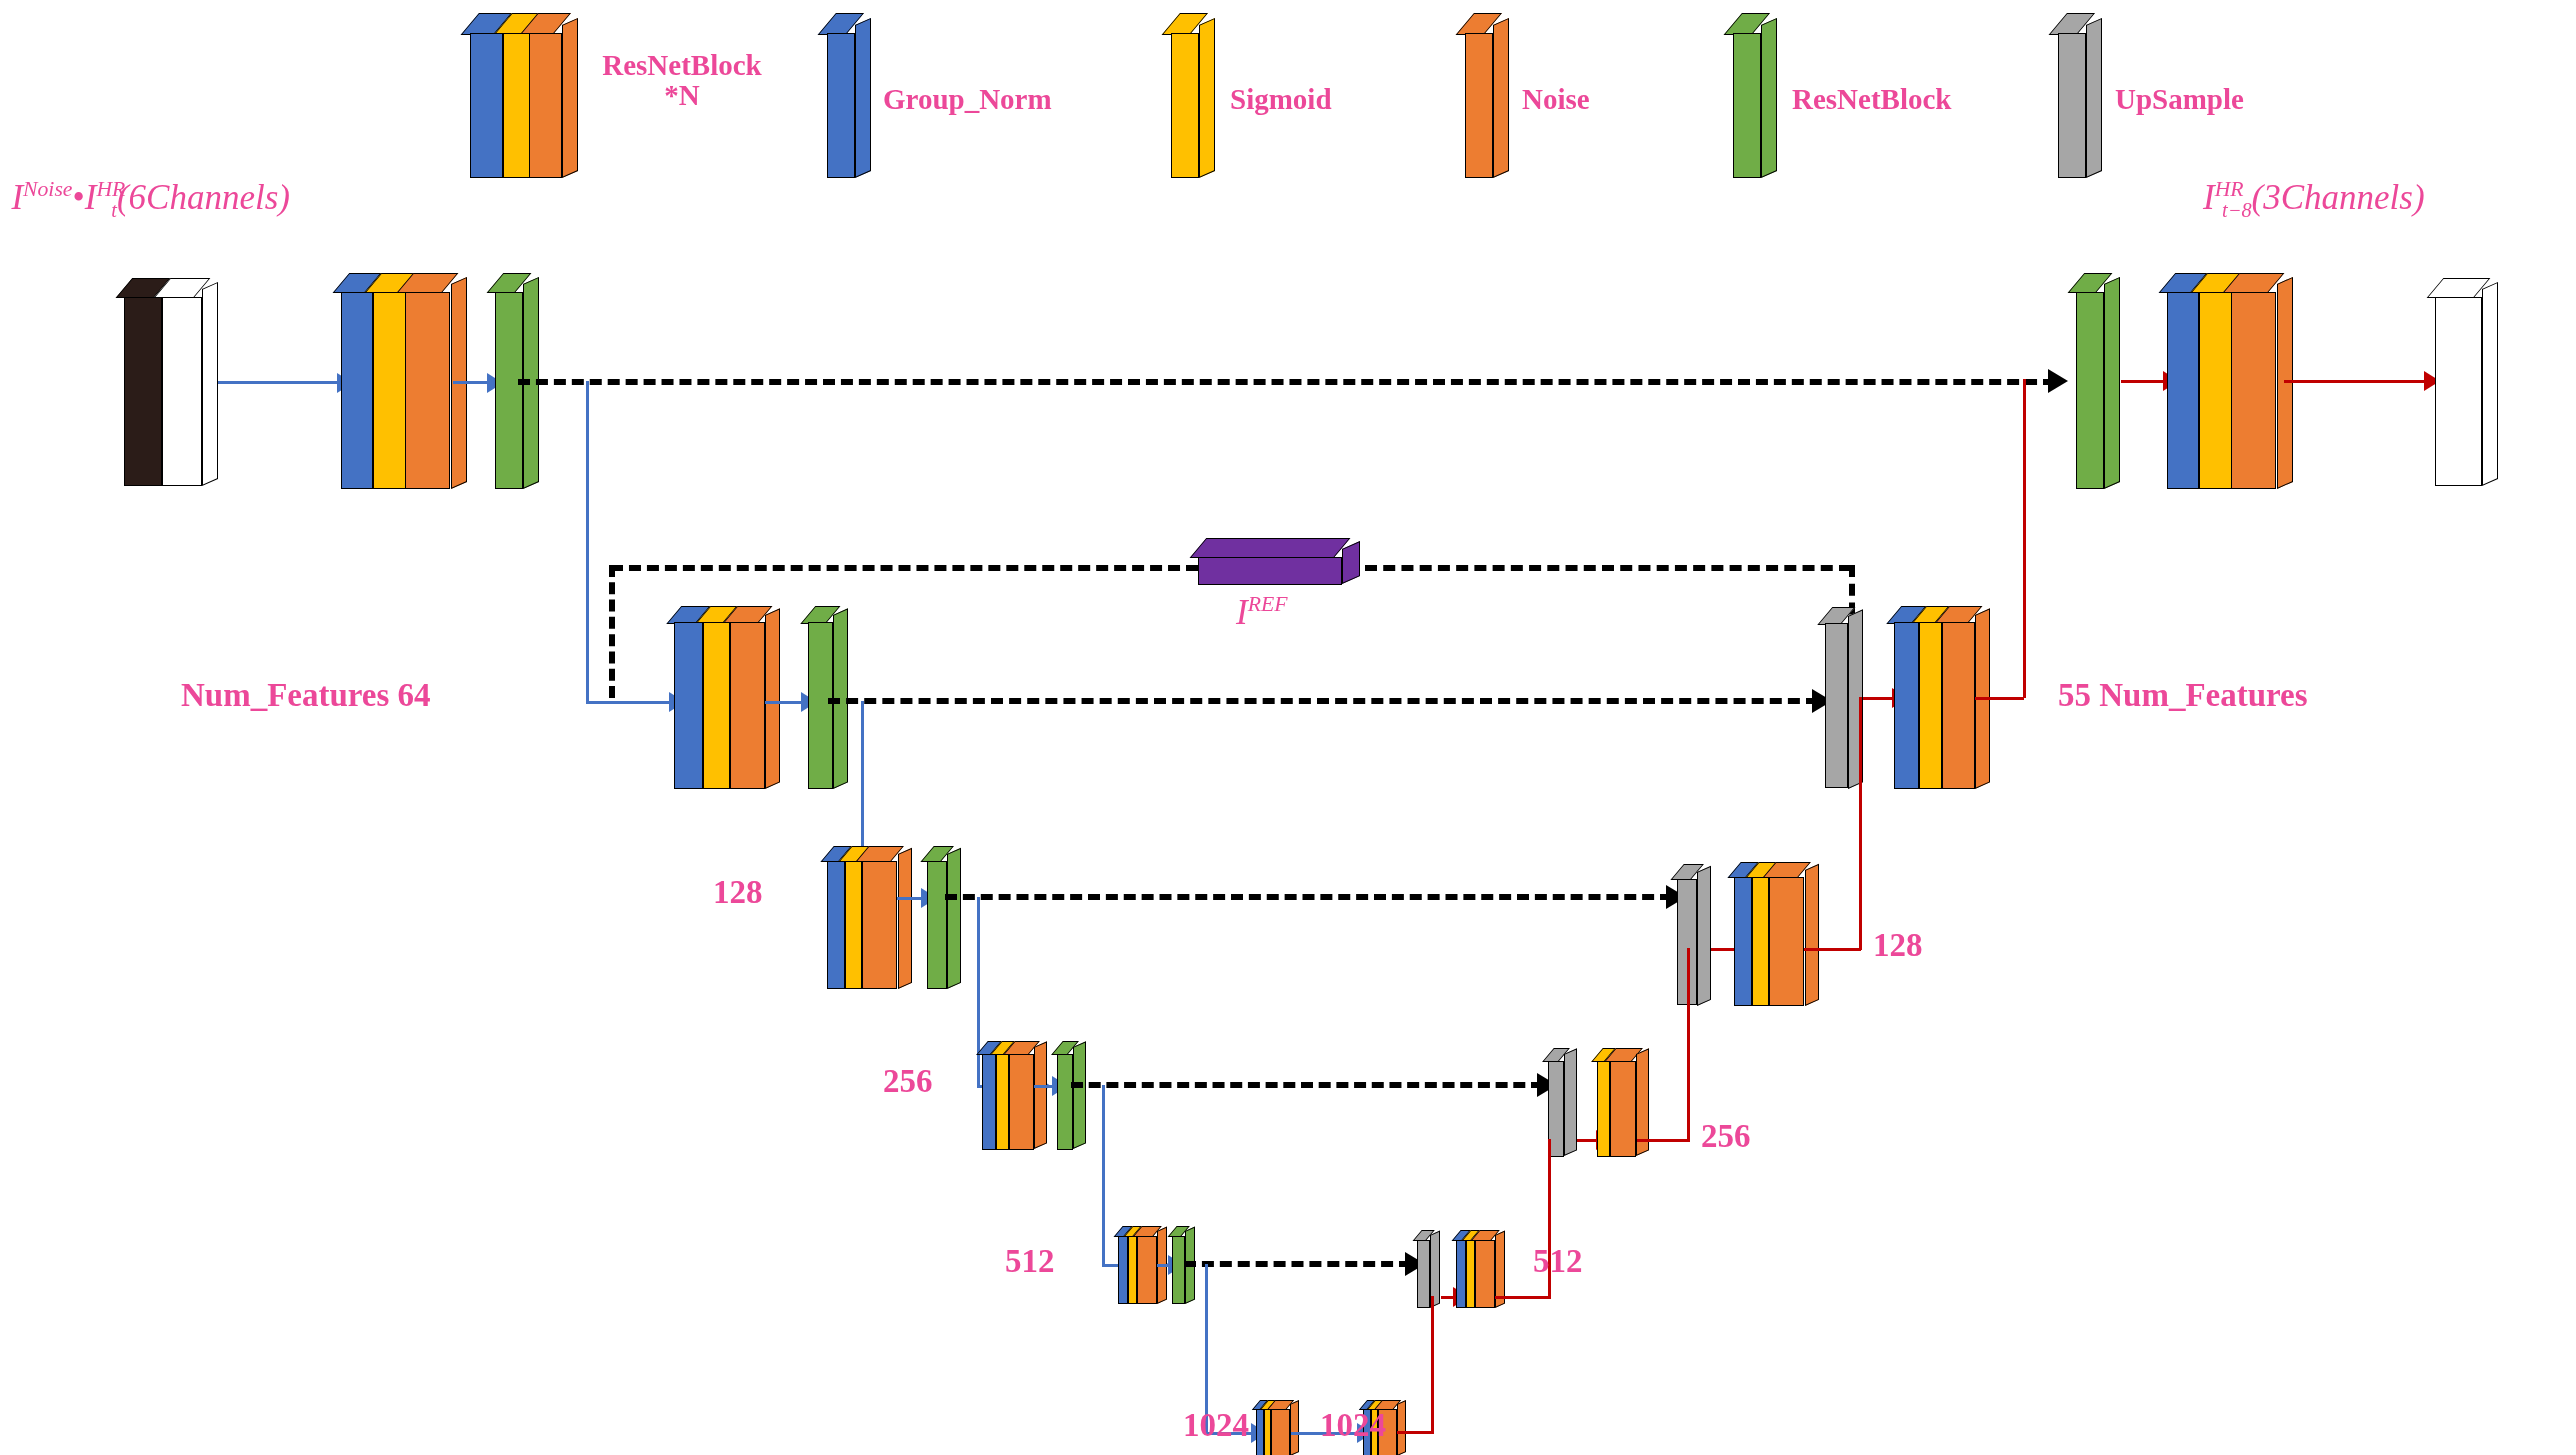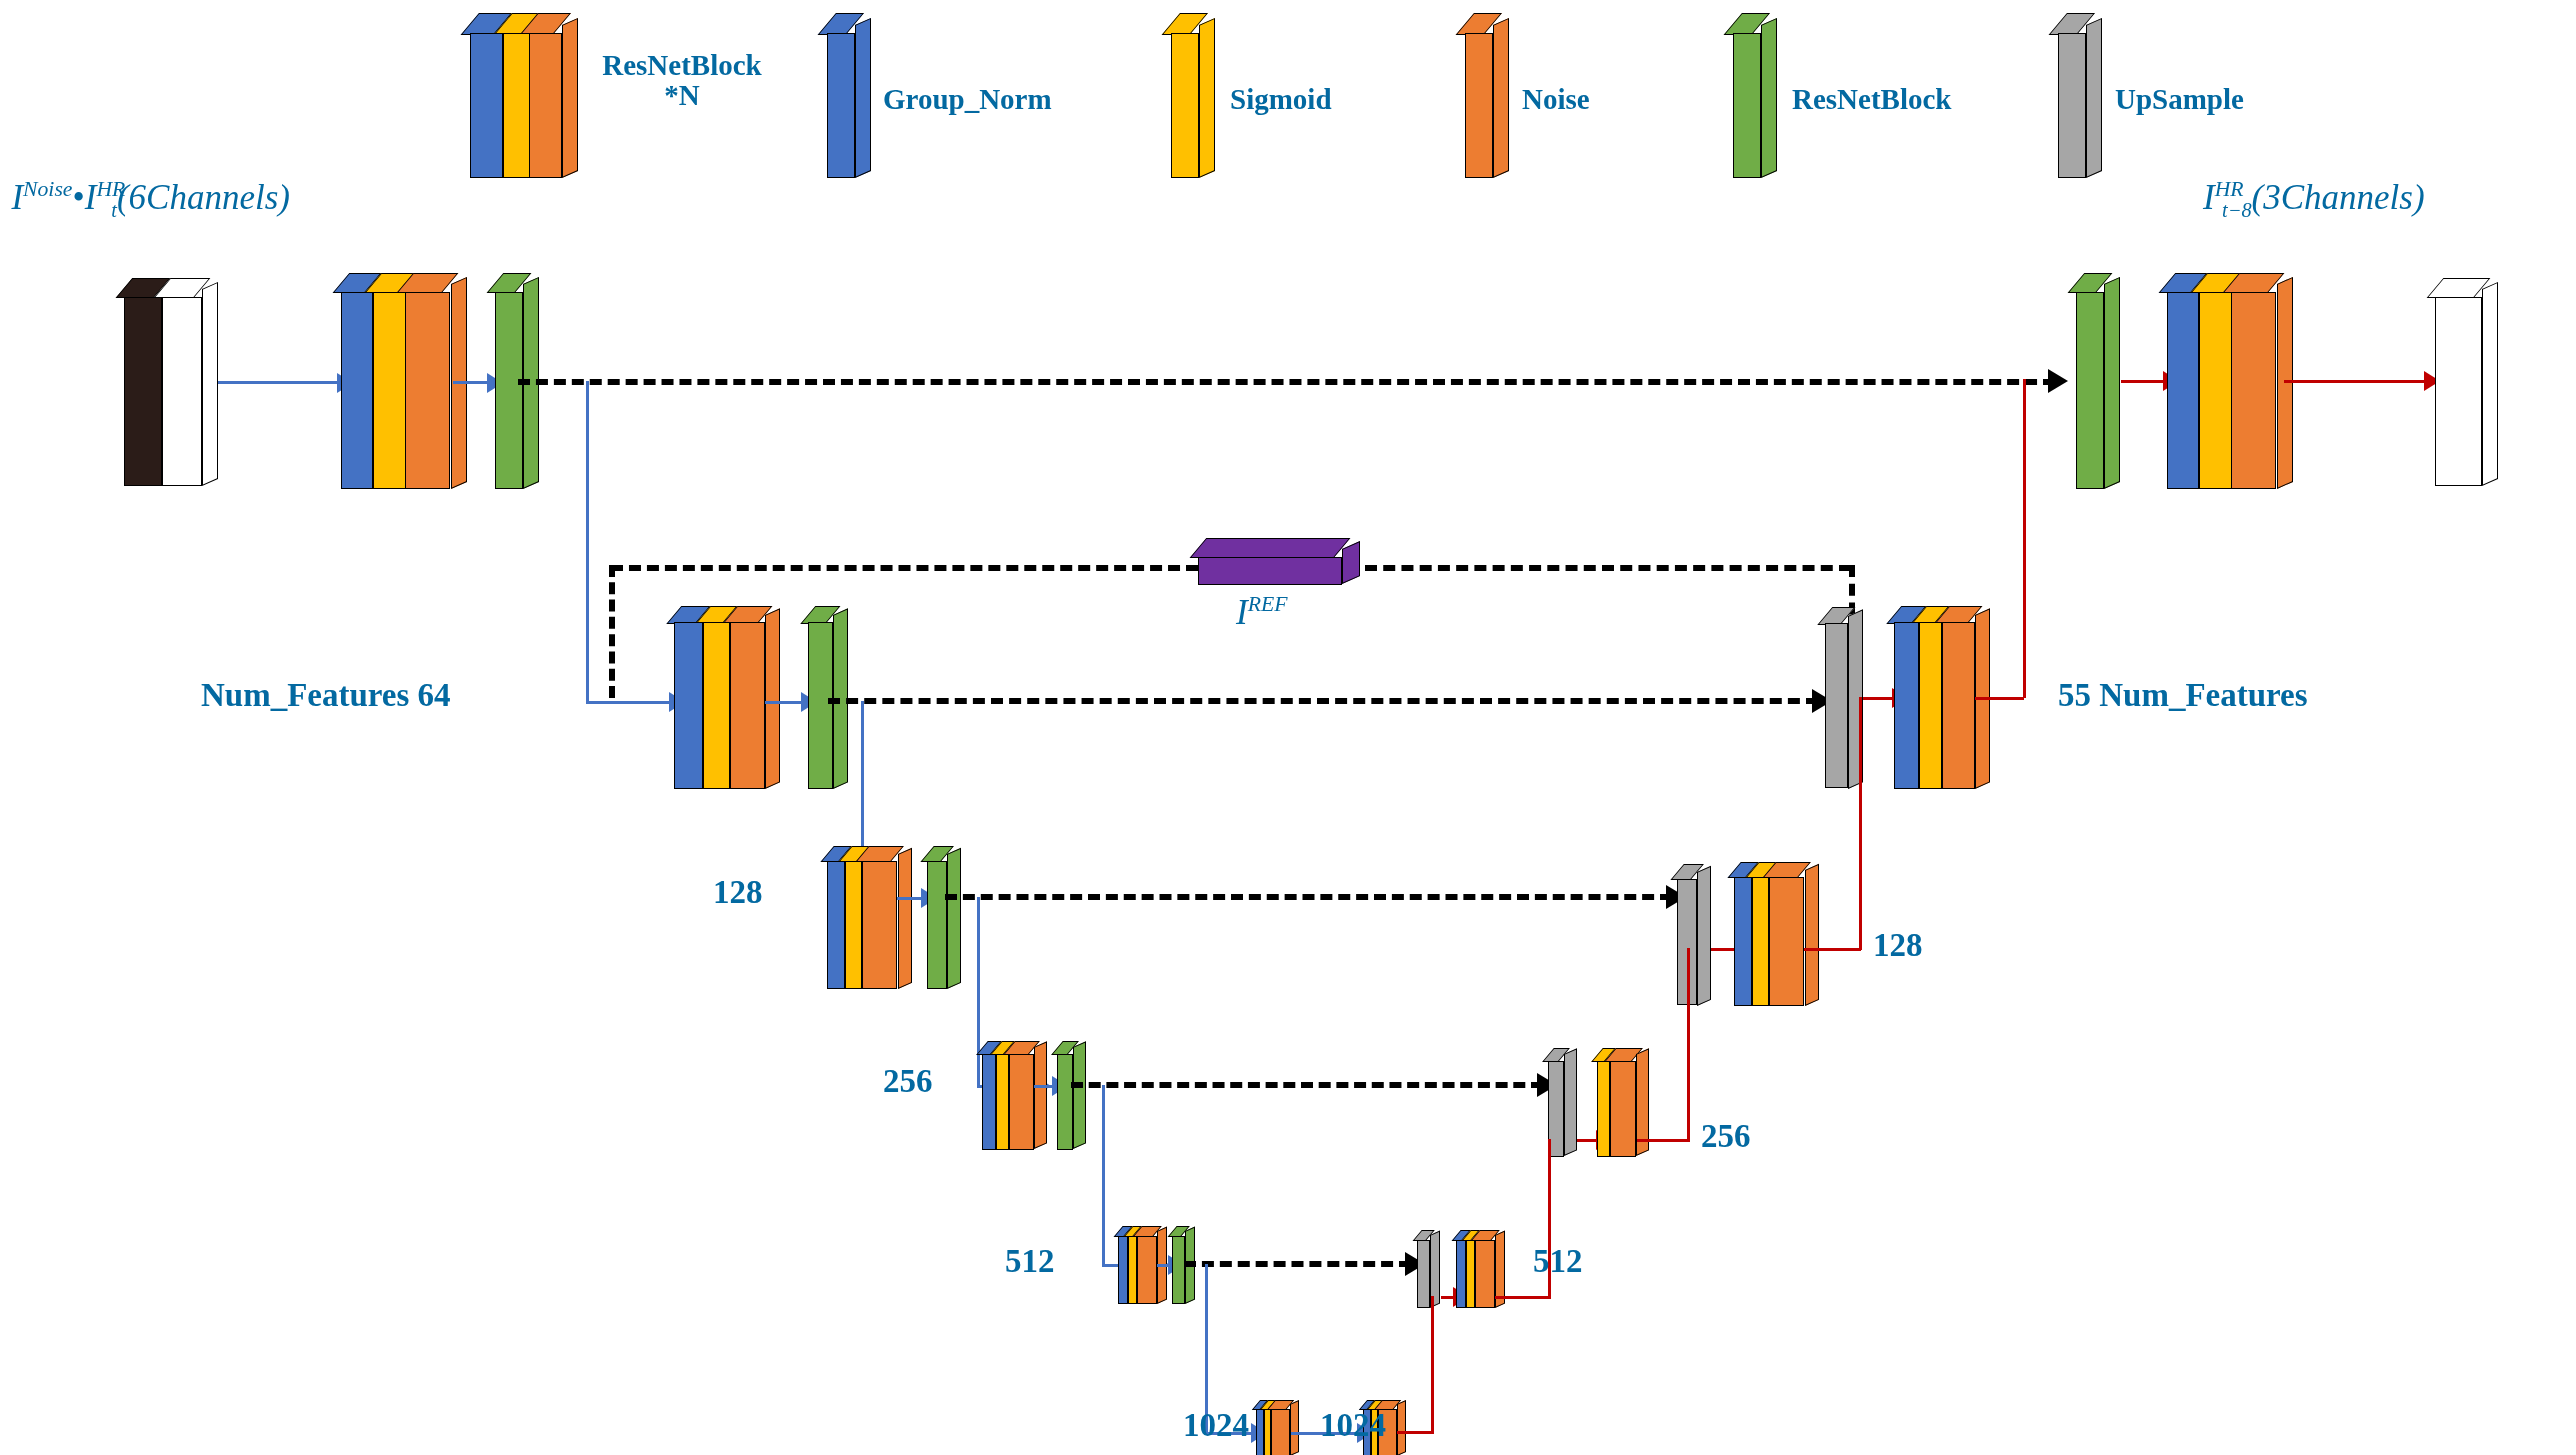--- a/index.html
+++ b/index.html
@@ -6,21 +6,21 @@
   body{width:2576px;height:1456px;position:relative;overflow:hidden;
        font-family:"Liberation Serif","DejaVu Serif",serif;}
   #stage{position:absolute;left:0;top:0;width:2576px;height:1456px;}
 
   
   .blk{position:absolute;}
   .blk .face{position:absolute;box-sizing:border-box;border:1.9px solid #000;}
   .blk .top{position:absolute;box-sizing:border-box;border:1.9px solid #000;}
 
   
-  .lbl{position:absolute;color:#0369a1;white-space:nowrap;}
+  .lbl{position:absolute;color:#ec4899;white-space:nowrap;}
   .legend-txt{font-weight:bold;font-size:29px;line-height:1.02;text-align:center;}
   .chan{font-weight:bold;font-size:33px;}
   .math{font-style:italic;font-size:35px;font-family:"Liberation Serif","DejaVu Serif",serif;}
   .math sup{font-size:0.62em;vertical-align:super;}
   .math sub{font-size:0.58em;font-style:italic;vertical-align:sub;}
 
   
   .line{position:absolute;}
   .hblue{background:#4472C4;height:2.5px;}
   .vblue{background:#4472C4;width:2.5px;}
@@ -174,21 +174,21 @@
 
   <div class="blk" style="left:1198px;top:538px;">
     <div class="top" style="left:0px;top:0px;width:144px;height:20px;background:#7030A0;transform:skewX(-40deg);"></div>
     <div class="face" style="left:0px;top:19px;width:144px;height:28px;background:#7030A0;"></div>
     <div class="face" style="left:144px;top:11.4px;width:17.7px;height:35px;background:#7030A0;transform:skewY(-24deg);transform-origin:left top;"></div>
   </div>
   <div class="lbl math" style="left:1236px;top:592px;">
     <span>I</span><sup>REF</sup>
   </div>
 
-  <div class="lbl chan" style="left:181px;top:677px;margin-left:20px;">Num_Features   64</div>
+  <div class="lbl chan" style="left:181px;top:677px;">Num_Features   64</div>
 
   <div class="blk" style="left:674px;top:606px;">
     <div class="top" style="left:0px;top:0px;width:29px;height:17.7px;background:#4472C4;transform:skewX(-40deg);"></div>
     <div class="top" style="left:29px;top:0px;width:26.5px;height:17.7px;background:#FFC000;transform:skewX(-40deg);"></div>
     <div class="top" style="left:56px;top:0px;width:35px;height:17.7px;background:#ED7D31;transform:skewX(-40deg);"></div>
     <div class="face" style="left:0px;top:16.4px;width:29px;height:167px;background:#4472C4;"></div>
     <div class="face" style="left:29px;top:16.4px;width:26.5px;height:167px;background:#FFC000;"></div>
     <div class="face" style="left:56px;top:16.4px;width:35px;height:167px;background:#ED7D31;"></div>
     <div class="face" style="left:91px;top:8.8px;width:15px;height:174px;background:#ED7D31;transform:skewY(-24deg);transform-origin:left top;"></div>
   </div>

